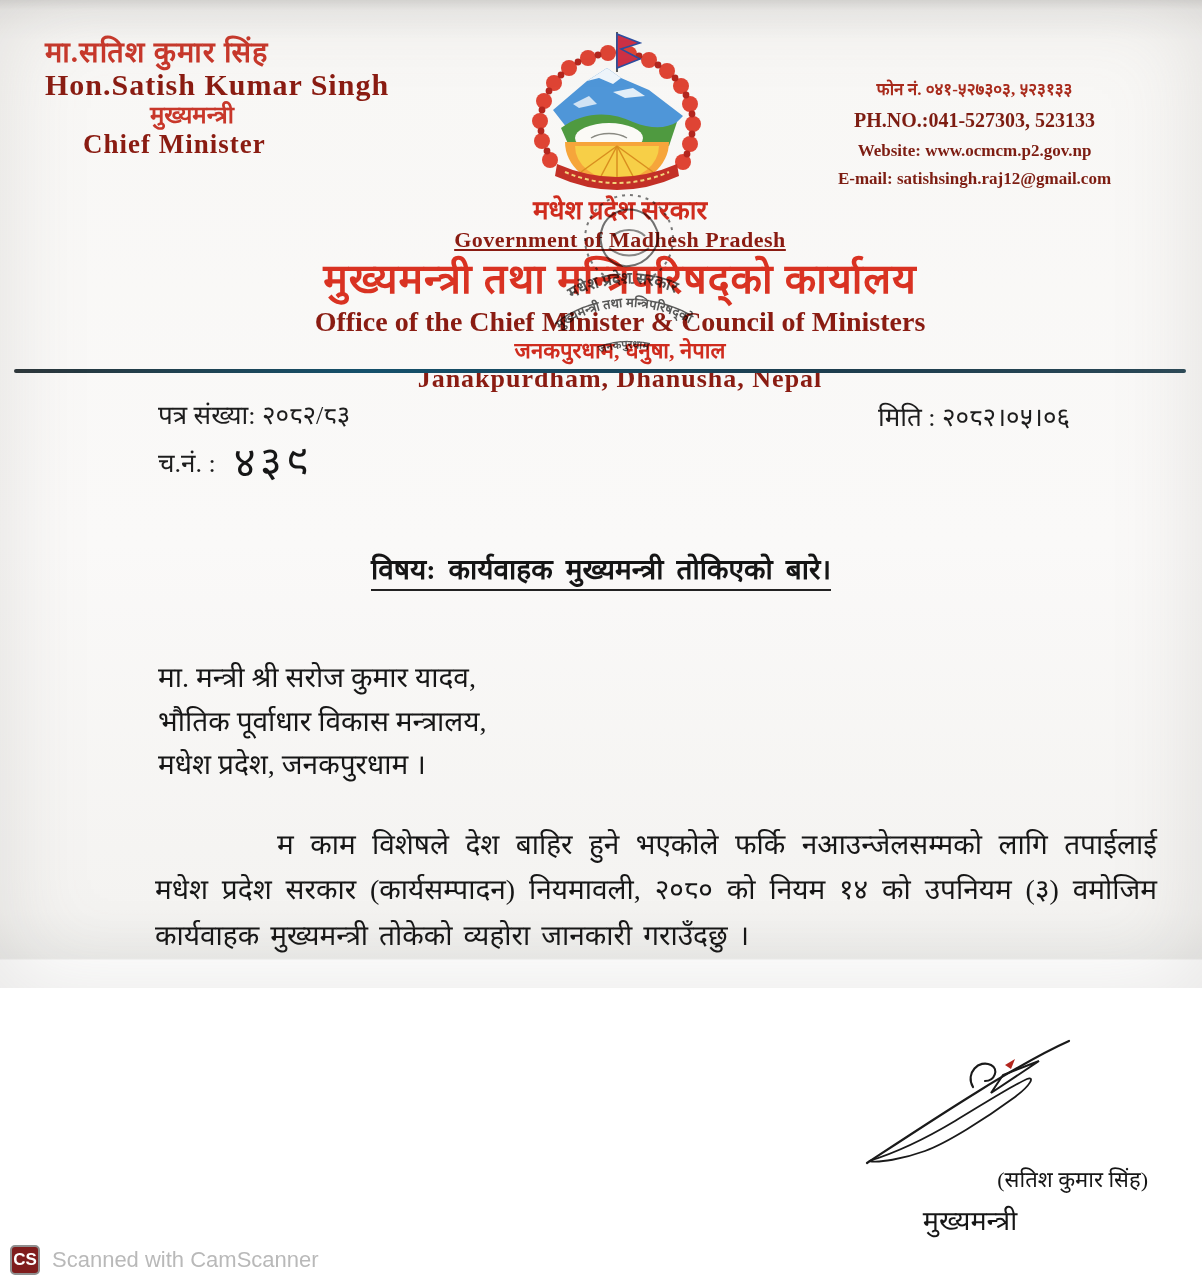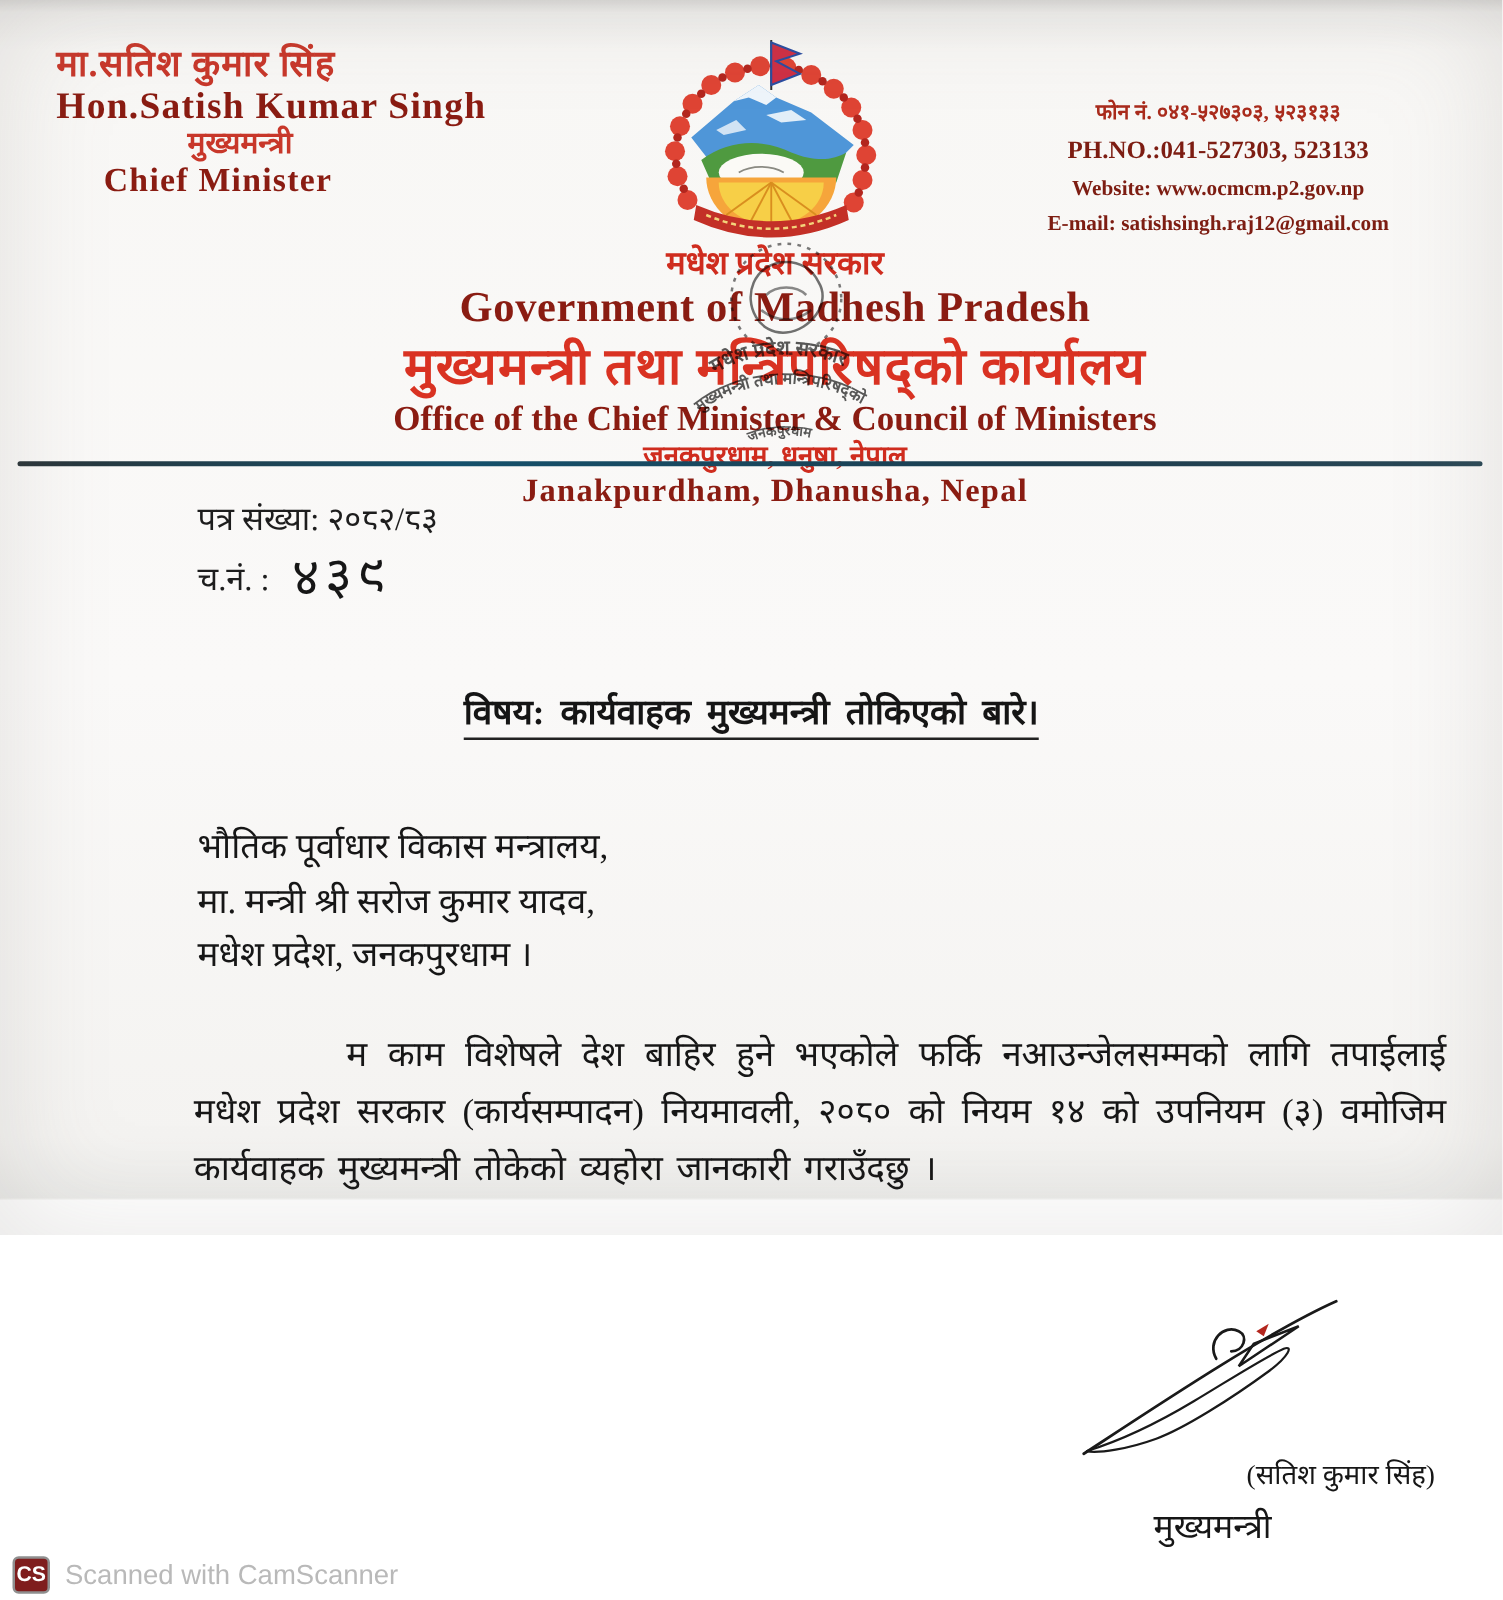--- a/index.html
+++ b/index.html
@@ -26,21 +26,21 @@
   .official .np-title{font-size:24px;font-weight:bold;color:#c8372a;padding-left:105px;}
   .official .en-title{font-size:27px;font-weight:bold;color:#8a1c12;padding-left:38px;letter-spacing:1px;}
 
   .contact{right:55px;top:48px;width:345px;text-align:center;line-height:1.65;margin-top:28px;}
   .contact .np{font-size:17px;font-weight:bold;color:#a92b1c;}
   .contact .en{font-size:20px;font-weight:bold;color:#7d1d12;}
   .contact .sm{font-size:17px;font-weight:bold;color:#7d1d12;}
 
   .head-center{left:150px;top:196px;width:940px;text-align:center;line-height:1.18;}
   .head-center .gov-np{font-size:26px;font-weight:bold;color:#cf2c1e;}
-  .head-center .gov-en{font-size:34px;font-weight:bold;color:#8a1c12;letter-spacing:.5px;}
+  .head-center .gov-en{font-size:22px;font-weight:bold;color:#8a1c12;letter-spacing:.5px;text-decoration:underline;}
   .head-center .office-np{font-size:41px;font-weight:bold;color:#d93222;letter-spacing:1px;margin:2px 0;}
   .head-center .office-en{font-size:28px;font-weight:bold;color:#8a1c12;}
   .head-center .place-np{font-size:22px;font-weight:bold;color:#cf2c1e;}
   .head-center .place-en{font-size:26px;font-weight:bold;color:#8a1c12;letter-spacing:1px;}
 
   .rule{left:14px;top:369px;width:1172px;height:4px;
     background:linear-gradient(90deg,#2a3438,#14506b 30%,#1d3d4e 70%,#2a4856);
     border-radius:2px;}
 
   
@@ -214,28 +214,29 @@
 
   <div class="abs rule"></div>
 
   <div class="abs ref-left">
     <div class="row1">पत्र संख्या: २०८२/८३</div>
     <div class="row2">
       <span>च.नं. :</span>
       <span class="hand-no">४३९</span>
     </div>
   </div>
+  <div class="abs ref-date">मिति : २०८२।०५।०६</div>
 
   <div class="abs subject">
     <span>विषय: कार्यवाहक मुख्यमन्त्री तोकिएको बारे।</span>
   </div>
 
   <div class="abs addressee">
+    <div>मा. मन्त्री श्री सरोज कुमार यादव,</div>
     <div>भौतिक पूर्वाधार विकास मन्त्रालय,</div>
-    <div>मा. मन्त्री श्री सरोज कुमार यादव,</div>
     <div>मधेश प्रदेश, जनकपुरधाम ।</div>
   </div>
 
   <div class="abs body-par">म काम विशेषले देश बाहिर हुने भएकोले फर्कि नआउन्जेलसम्मको लागि तपाईलाई मधेश प्रदेश सरकार (कार्यसम्पादन) नियमावली, २०८० को नियम १४ को उपनियम (३) वमोजिम कार्यवाहक मुख्यमन्त्री तोकेको व्यहोरा जानकारी गराउँदछु ।</div>
 
   <div class="abs sig-img">
     <svg viewBox="0 0 220 140" width="220" height="140">
       <g fill="none" stroke="#1a1a1a" stroke-width="2.2" stroke-linecap="round">
         <path d="M12 128 C70 90 160 30 214 6"></path>
         <path d="M14 126 C40 118 70 104 100 86 C130 68 158 50 172 44 C180 41 176 50 160 62 C130 84 92 108 70 116 C48 124 24 128 14 126 Z" stroke-width="1.8"></path>

